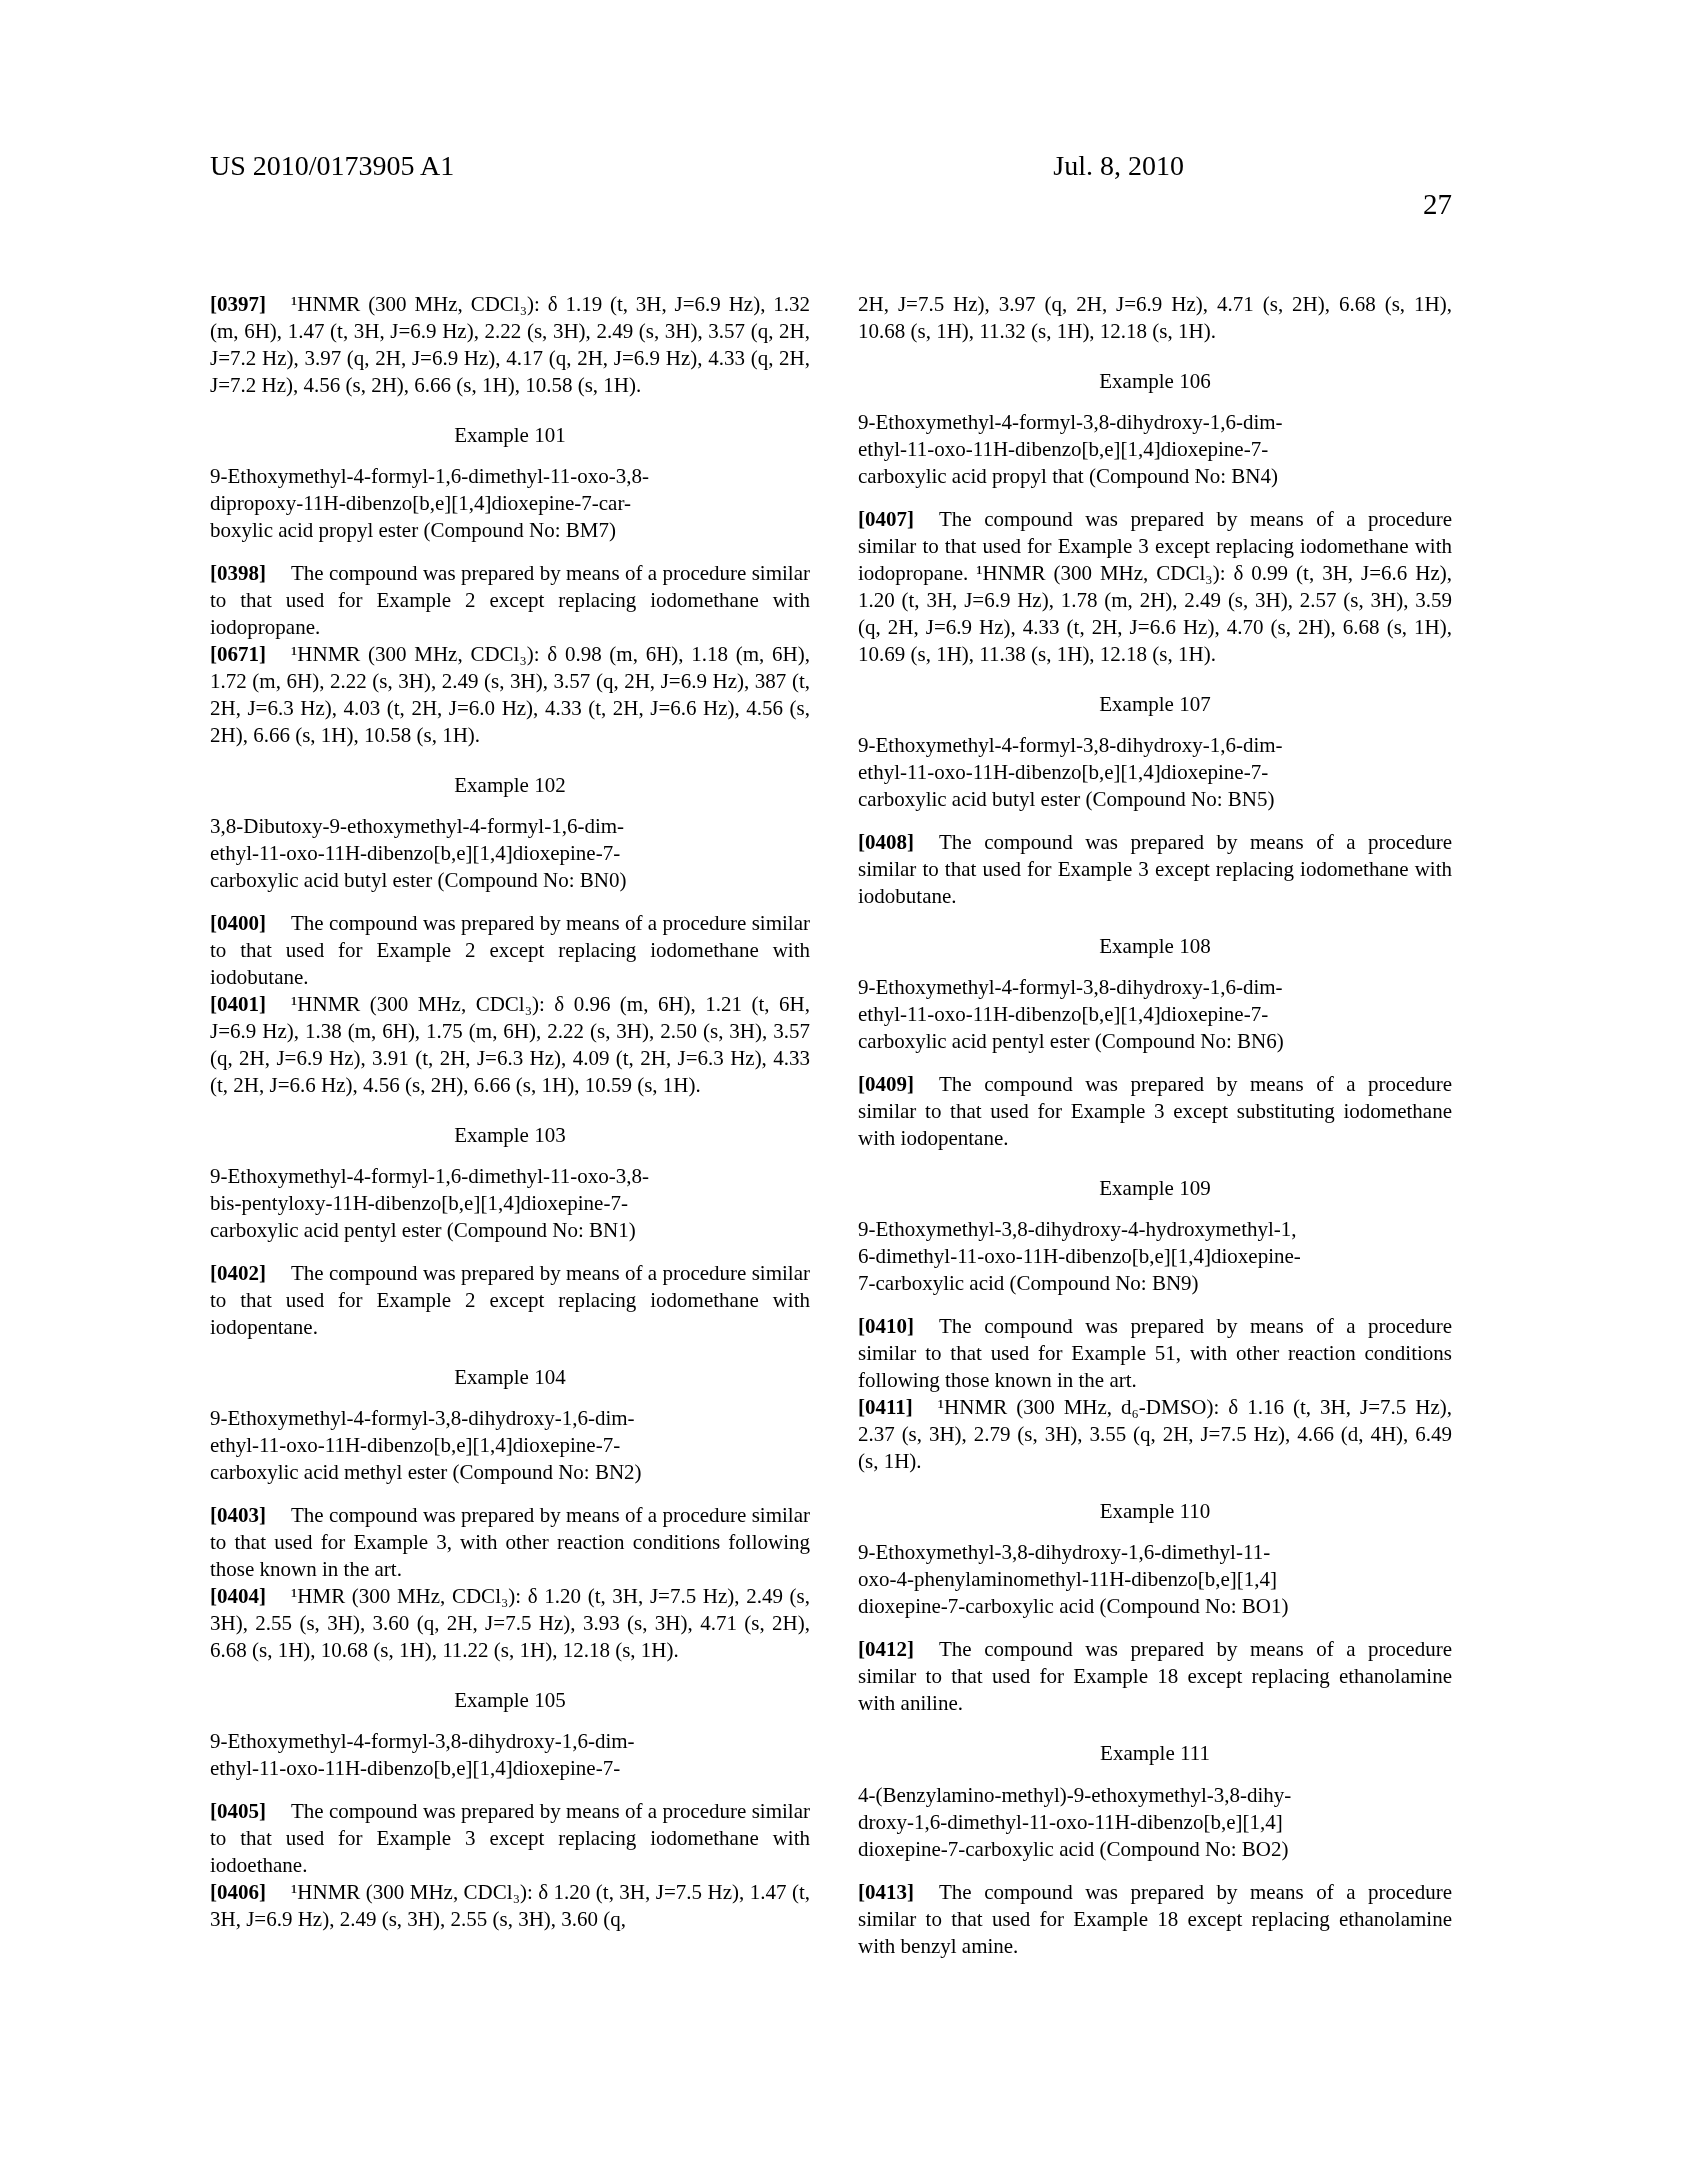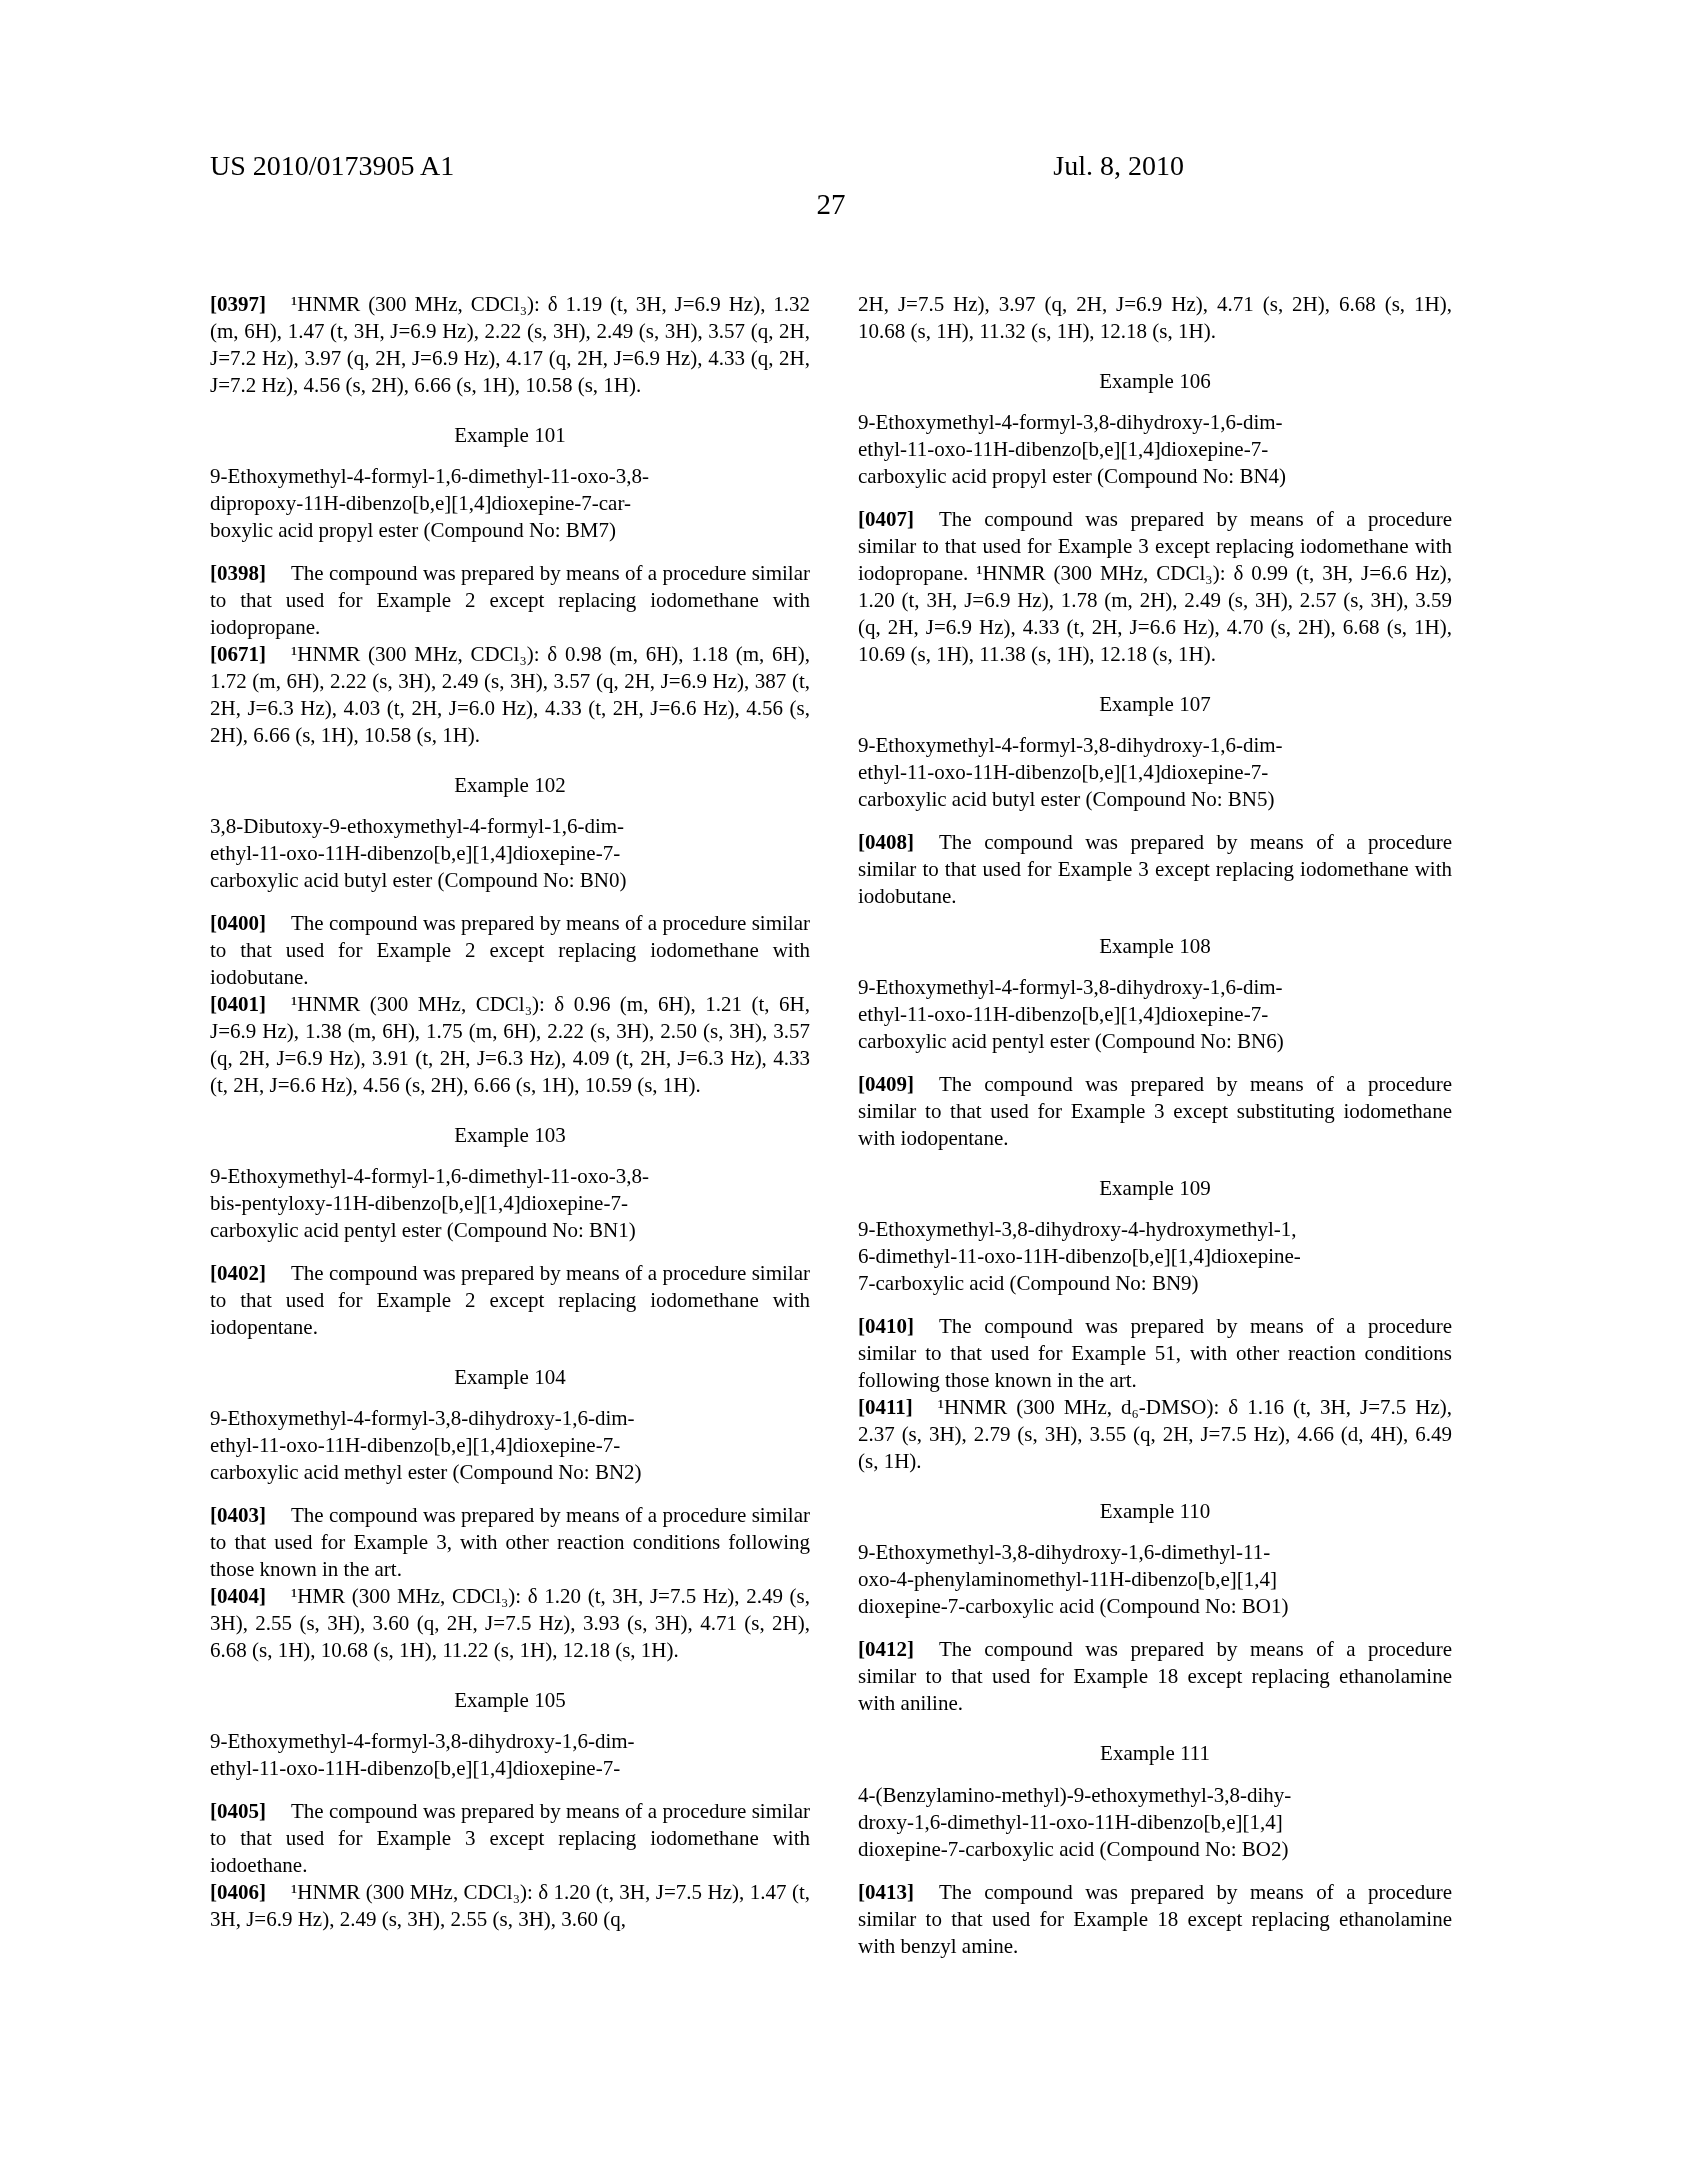--- a/index.html
+++ b/index.html
@@ -25,21 +25,21 @@
     right: 296px;
     top: 150px;
     font-size: 28px;
     white-space: nowrap;
   }
   .pageno {
     position: absolute;
     left: 210px;
     top: 188px;
     width: 1242px;
-    text-align: center;
+    text-align: right;
     font-size: 29px;
   }
   .col {
     position: absolute;
     top: 291px;
     font-size: 21px;
     line-height: 27px;
   }
   .col.left  { left: 210px;  width: 600px; }
   .col.right { left: 858px; width: 594px; }
@@ -113,21 +113,21 @@
       </div>
       <p class="para"><span class="ptag">[0405]</span><span>The compound was prepared by means of a procedure similar to that used for Example 3 except replacing iodomethane with iodoethane.</span></p>
       <p class="para"><span class="ptag">[0406]</span><span>¹HNMR (300 MHz, CDCl₃): δ 1.20 (t, 3H, J=7.5 Hz), 1.47 (t, 3H, J=6.9 Hz), 2.49 (s, 3H), 2.55 (s, 3H), 3.60 (q,</span></p>
     </div>
   <div class="col right" id="col-right">
       <p class="para"><span>2H, J=7.5 Hz), 3.97 (q, 2H, J=6.9 Hz), 4.71 (s, 2H), 6.68 (s, 1H), 10.68 (s, 1H), 11.32 (s, 1H), 12.18 (s, 1H).</span></p>
       <h2 class="example">Example 106</h2>
       <div class="ctitle">
         <span class="tline">9-Ethoxymethyl-4-formyl-3,8-dihydroxy-1,6-dim-</span>
         <span class="tline">ethyl-11-oxo-11H-dibenzo[b,e][1,4]dioxepine-7-</span>
-        <span class="tline">carboxylic acid propyl ester (Compound No: BN4)</span>
+        <span class="tline">carboxylic acid propyl that (Compound No: BN4)</span>
       </div>
       <p class="para"><span class="ptag">[0407]</span><span>The compound was prepared by means of a procedure similar to that used for Example 3 except replacing iodomethane with iodopropane. ¹HNMR (300 MHz, CDCl₃): δ 0.99 (t, 3H, J=6.6 Hz), 1.20 (t, 3H, J=6.9 Hz), 1.78 (m, 2H), 2.49 (s, 3H), 2.57 (s, 3H), 3.59 (q, 2H, J=6.9 Hz), 4.33 (t, 2H, J=6.6 Hz), 4.70 (s, 2H), 6.68 (s, 1H), 10.69 (s, 1H), 11.38 (s, 1H), 12.18 (s, 1H).</span></p>
       <h2 class="example">Example 107</h2>
       <div class="ctitle">
         <span class="tline">9-Ethoxymethyl-4-formyl-3,8-dihydroxy-1,6-dim-</span>
         <span class="tline">ethyl-11-oxo-11H-dibenzo[b,e][1,4]dioxepine-7-</span>
         <span class="tline">carboxylic acid butyl ester (Compound No: BN5)</span>
       </div>
       <p class="para"><span class="ptag">[0408]</span><span>The compound was prepared by means of a procedure similar to that used for Example 3 except replacing iodomethane with iodobutane.</span></p>
       <h2 class="example">Example 108</h2>

